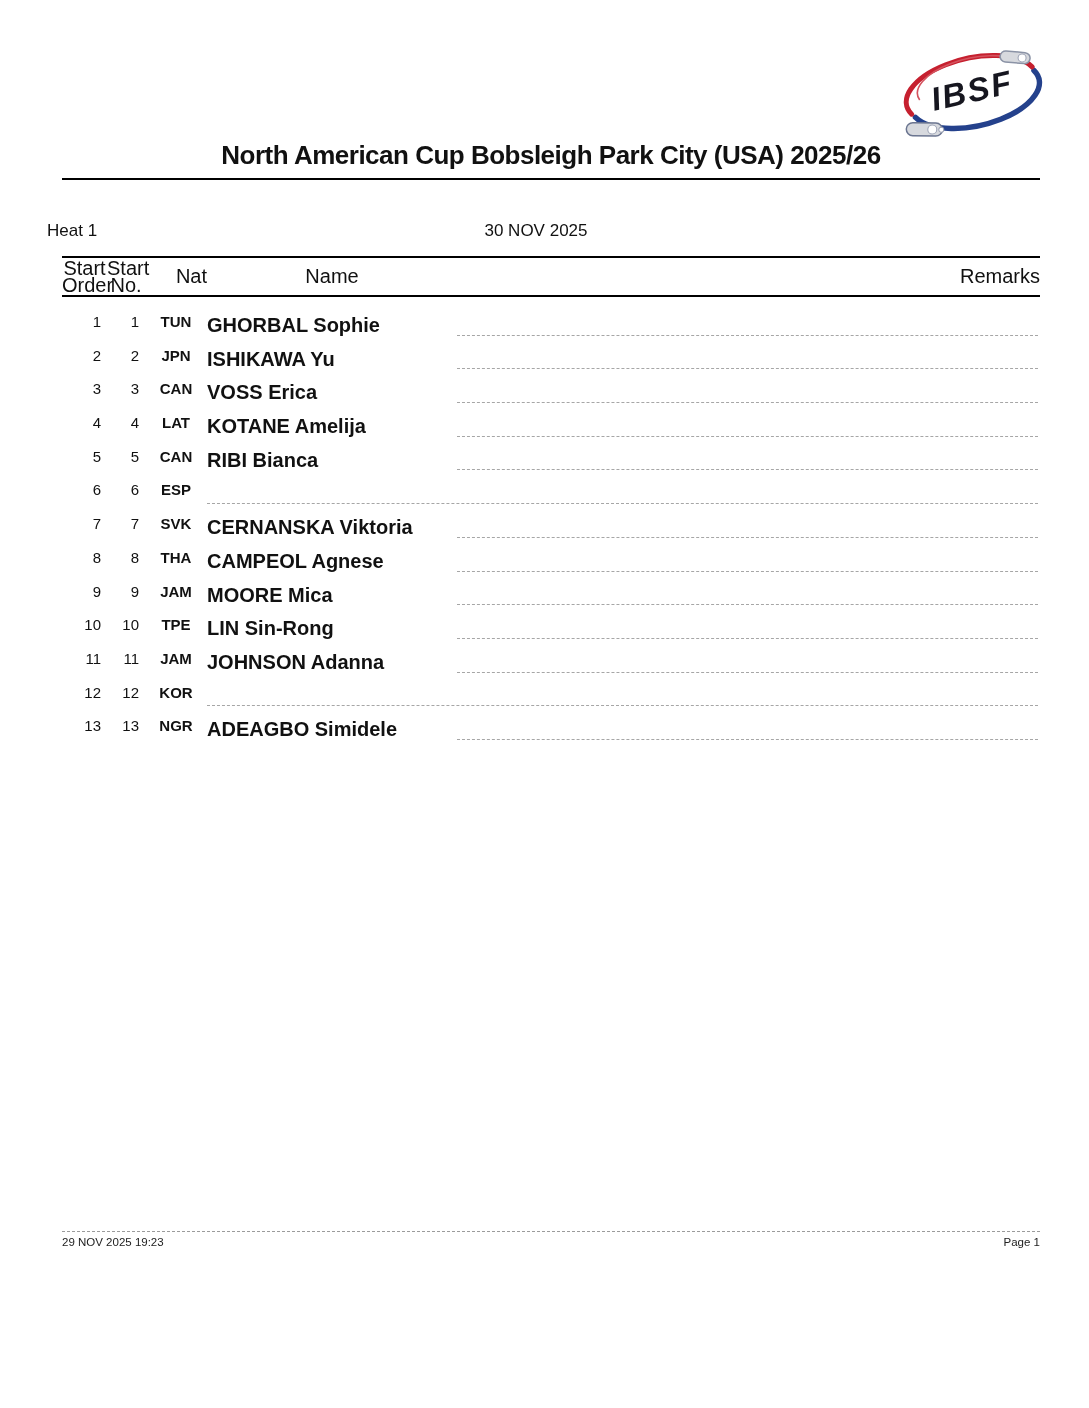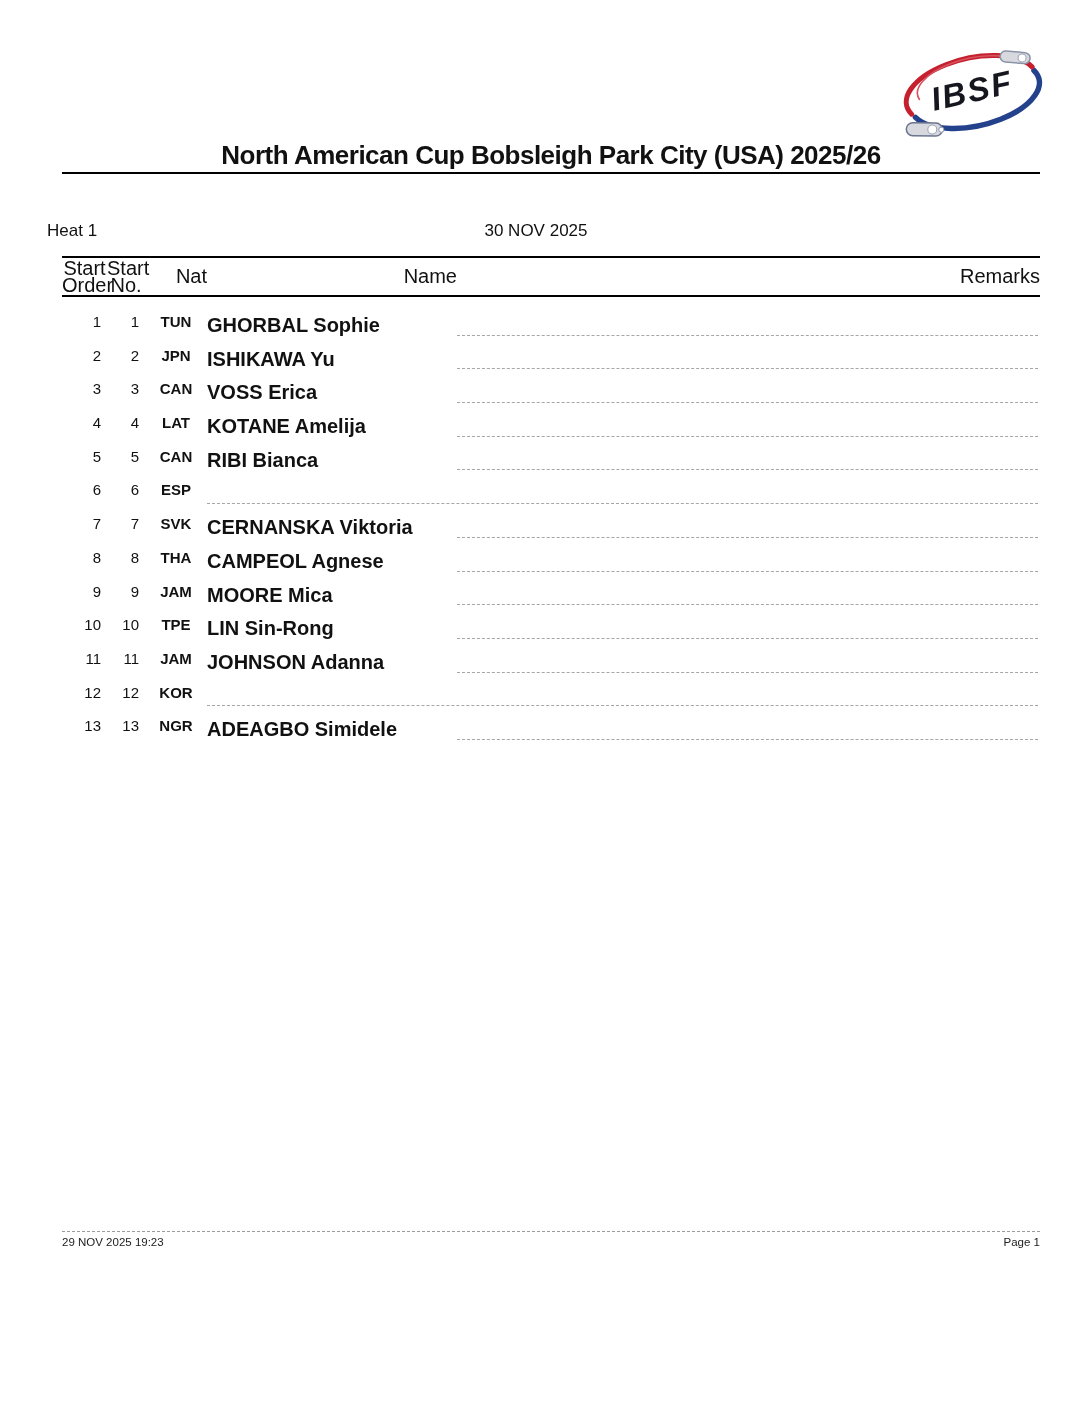--- a/index.html
+++ b/index.html
@@ -26,21 +26,21 @@
   }
 
   
   .title-block {
     position: absolute;
     top: 141px;
     left: 62px;
     width: 978px;
     text-align: center;
     border-bottom: 2.5px solid #000;
-    padding-bottom: 3px;
+    padding-bottom: 9px;
   }
   .title-block h1 {
     font-size: 26px;
     font-weight: bold;
     letter-spacing: -0.5px;
     line-height: 28px;
   }
   .subtitle {
     position: absolute;
     top: 186px;
@@ -75,21 +75,21 @@
     align-items: center;
     height: 41px;
     border-top: 2px solid #000;
     border-bottom: 2px solid #000;
     font-size: 20px;
     line-height: 17px;
   }
   .hc1 { width: 45px; text-align: center; white-space: pre-line; }
   .hc2 { width: 38px; text-align: center; white-space: pre-line; }
   .hc3 { width: 62px; text-align: right; }
-  .hc4 { width: 250px; text-align: right; }
+  .hc4 { width: 250px; text-align: center; }
   .hc5 { flex: 1; text-align: right; padding-left: 3px; }
 
   .tbody { padding-top: 9px; }
   .trow {
     display: flex;
     height: 33.7px;
     position: relative;
     font-size: 15px;
   }
   .trow > span { padding-top: 7px; }

